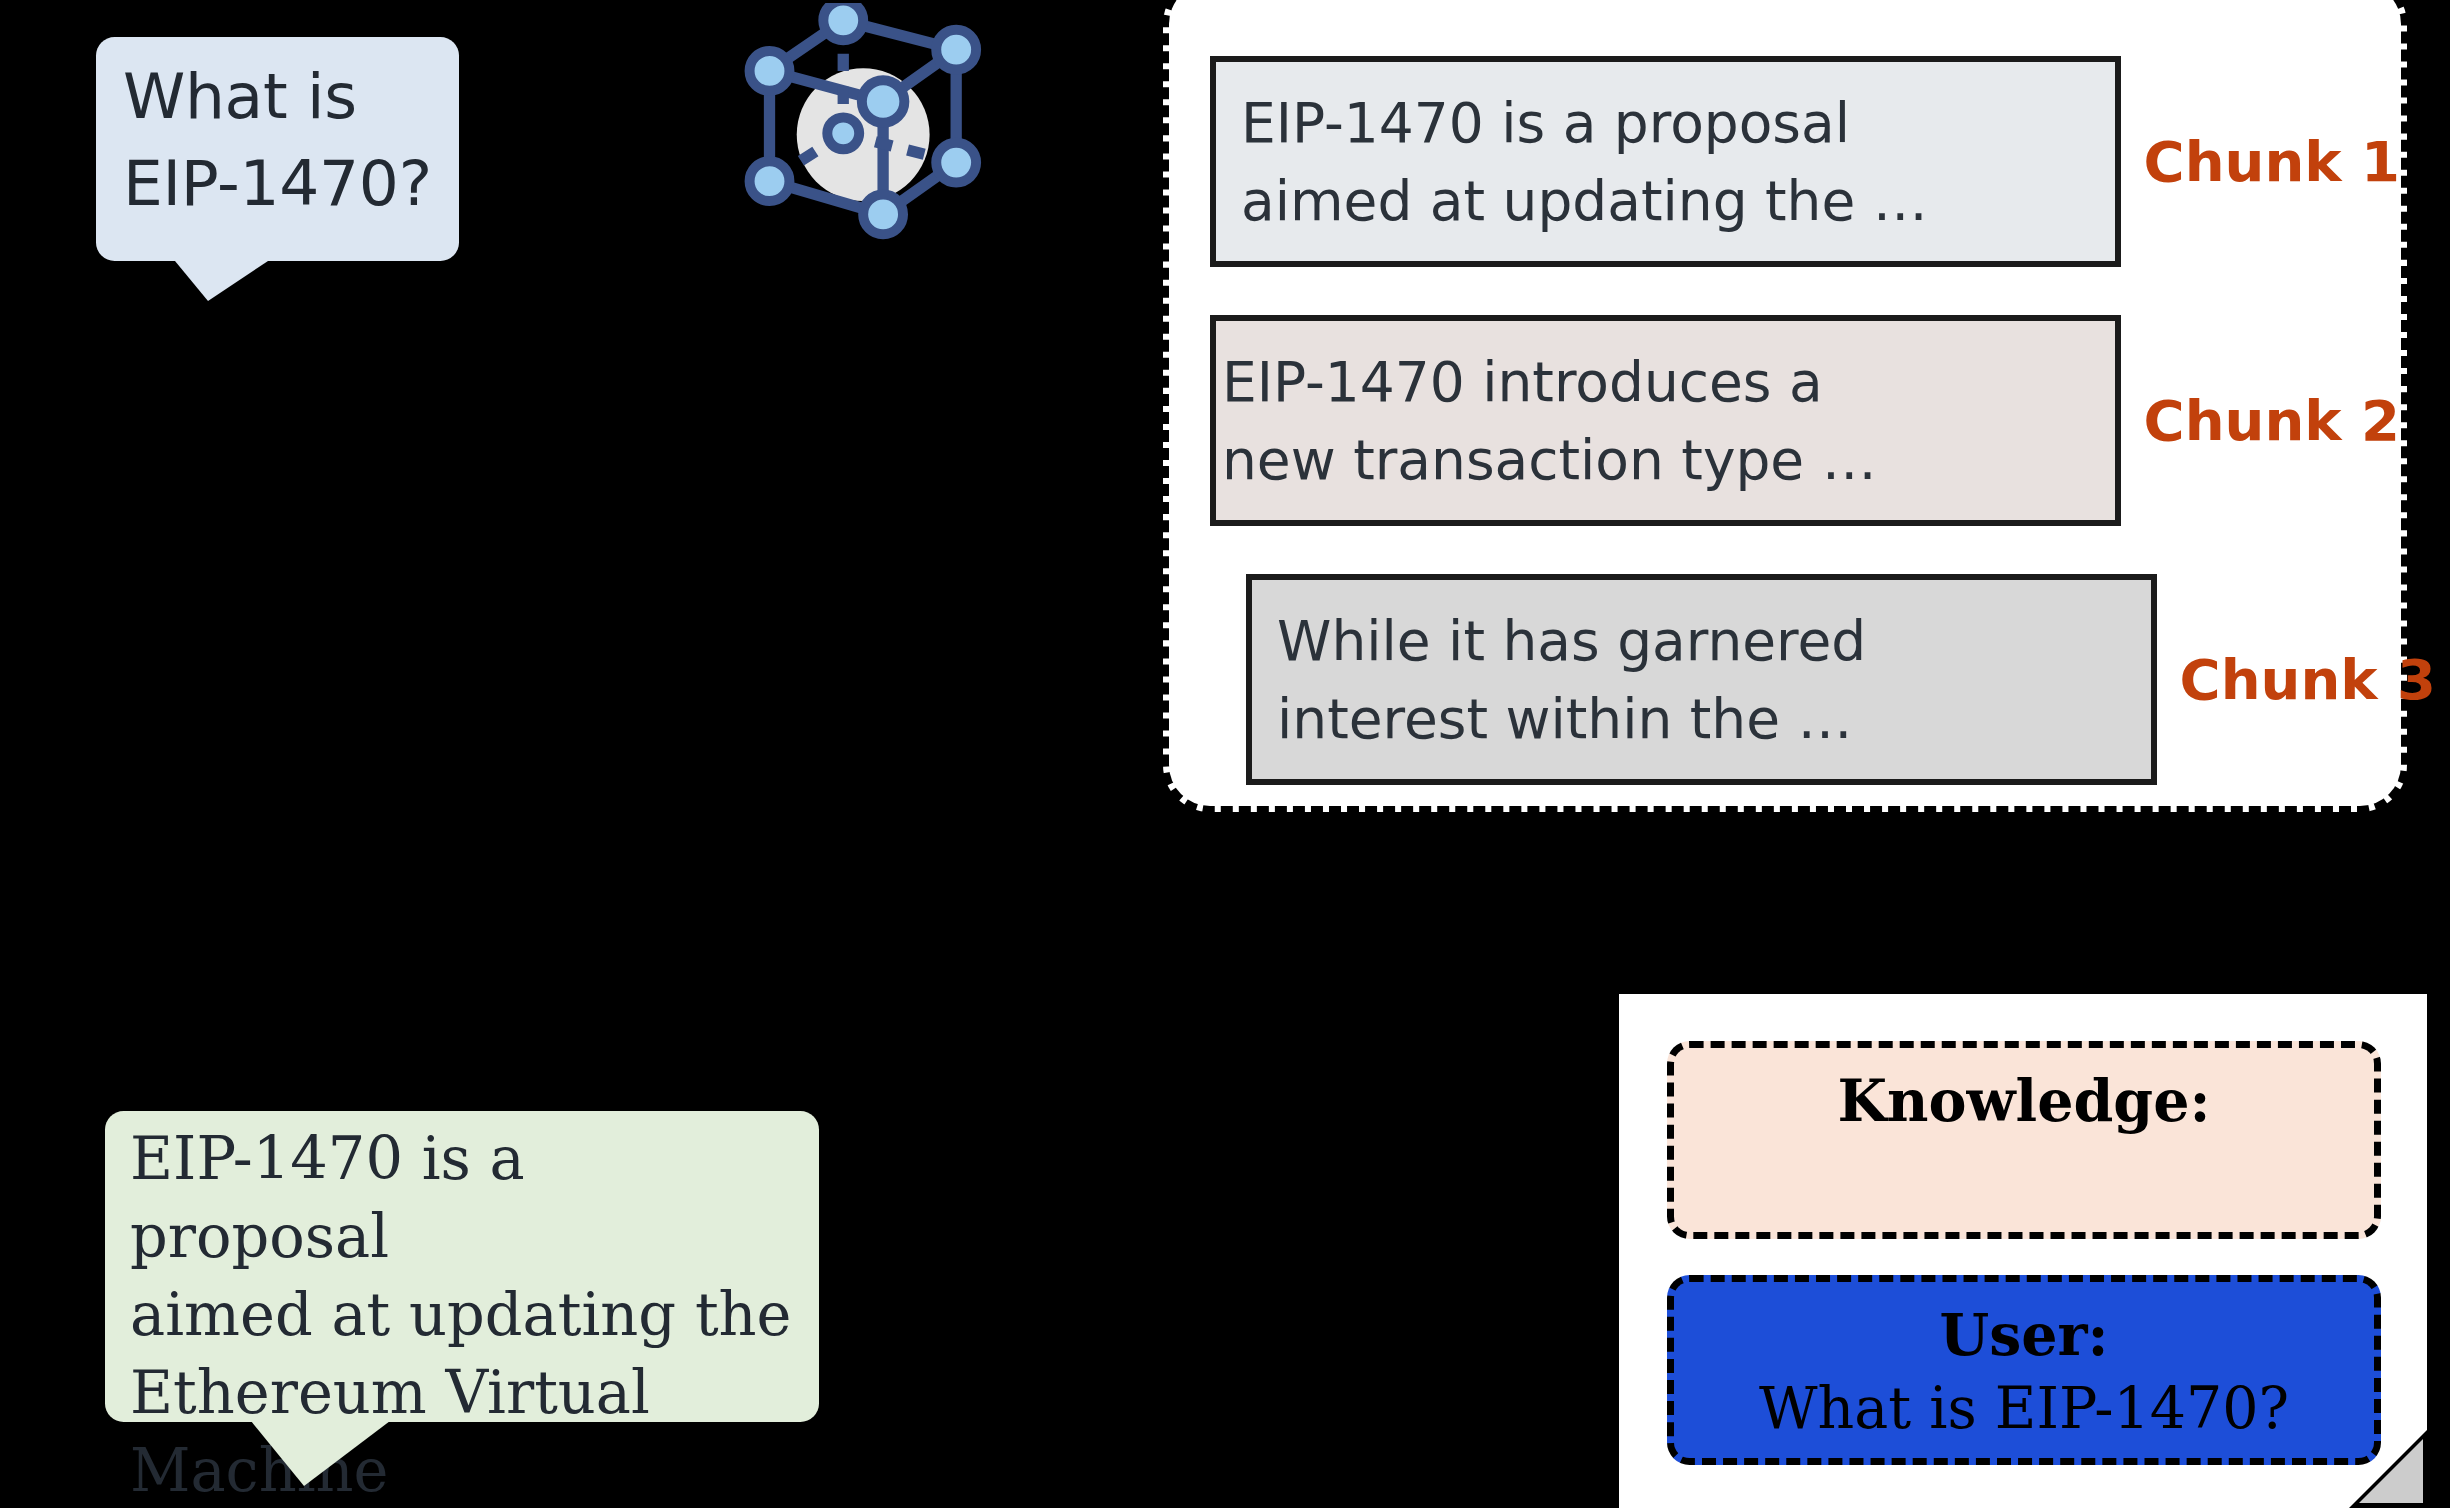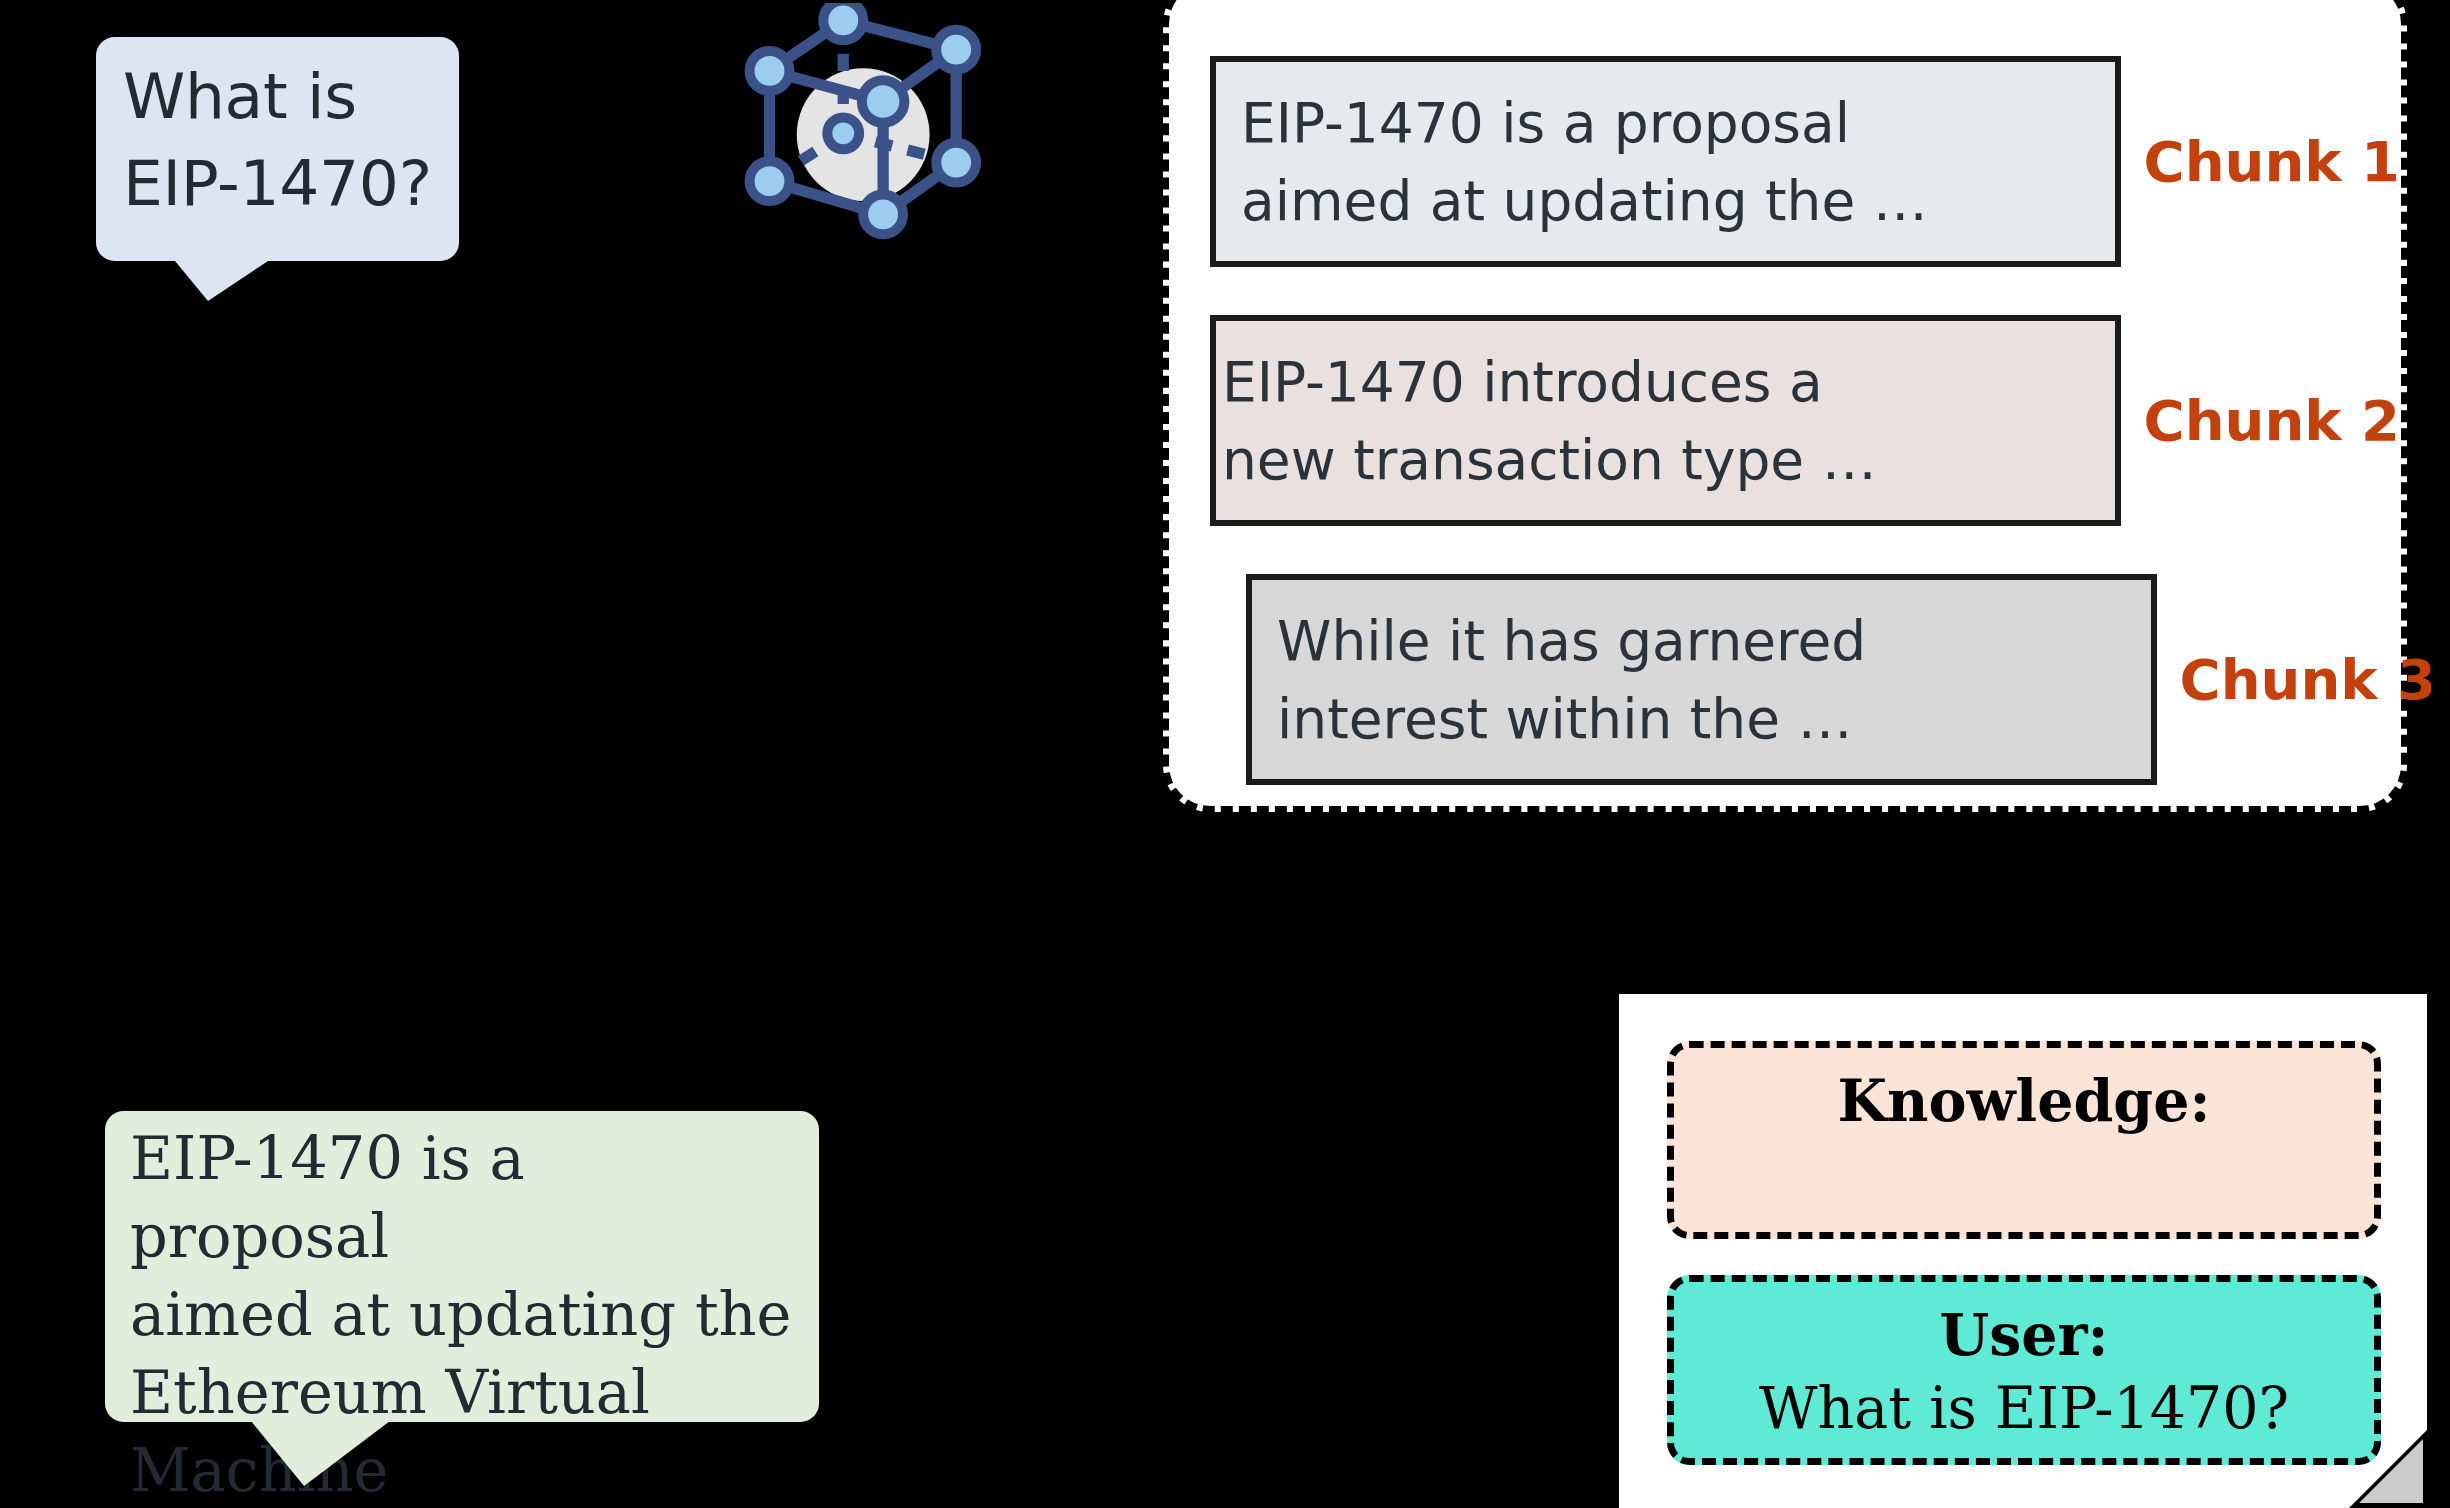--- a/index.html
+++ b/index.html
@@ -154,21 +154,21 @@
     padding-top: 17.3px;
   }
   #knowledge-box {
     top: 47px;
     height: 198px;
     background: #fae4d8;
   }
   #user-box {
     top: 281px;
     height: 190px;
-    background: #5eead4;
+    background: #1d4ed8;
   }
   .prompt-role {
     font-family: "DejaVu Serif", serif;
     font-weight: bold;
     font-size: 57px;
     color: #000000;
     line-height: 1.28;
   }
   .prompt-value {
     font-family: "DejaVu Serif", serif;

